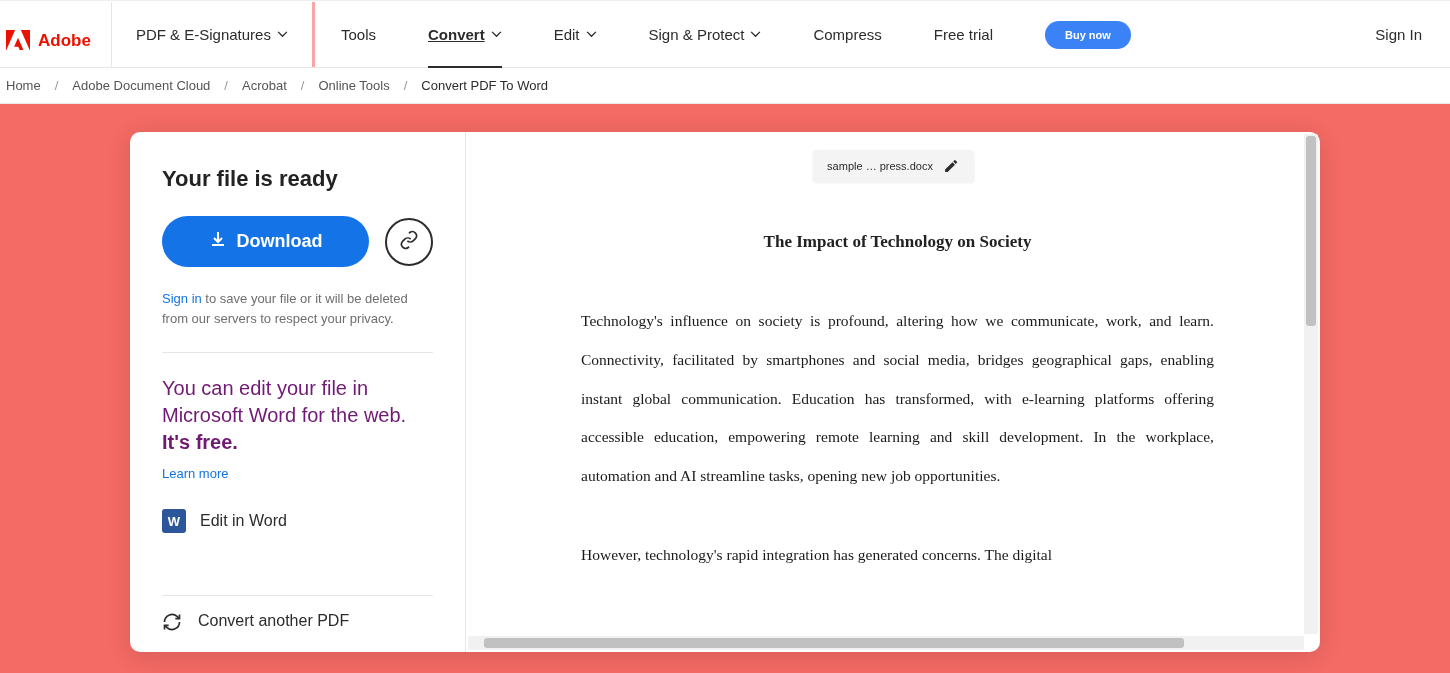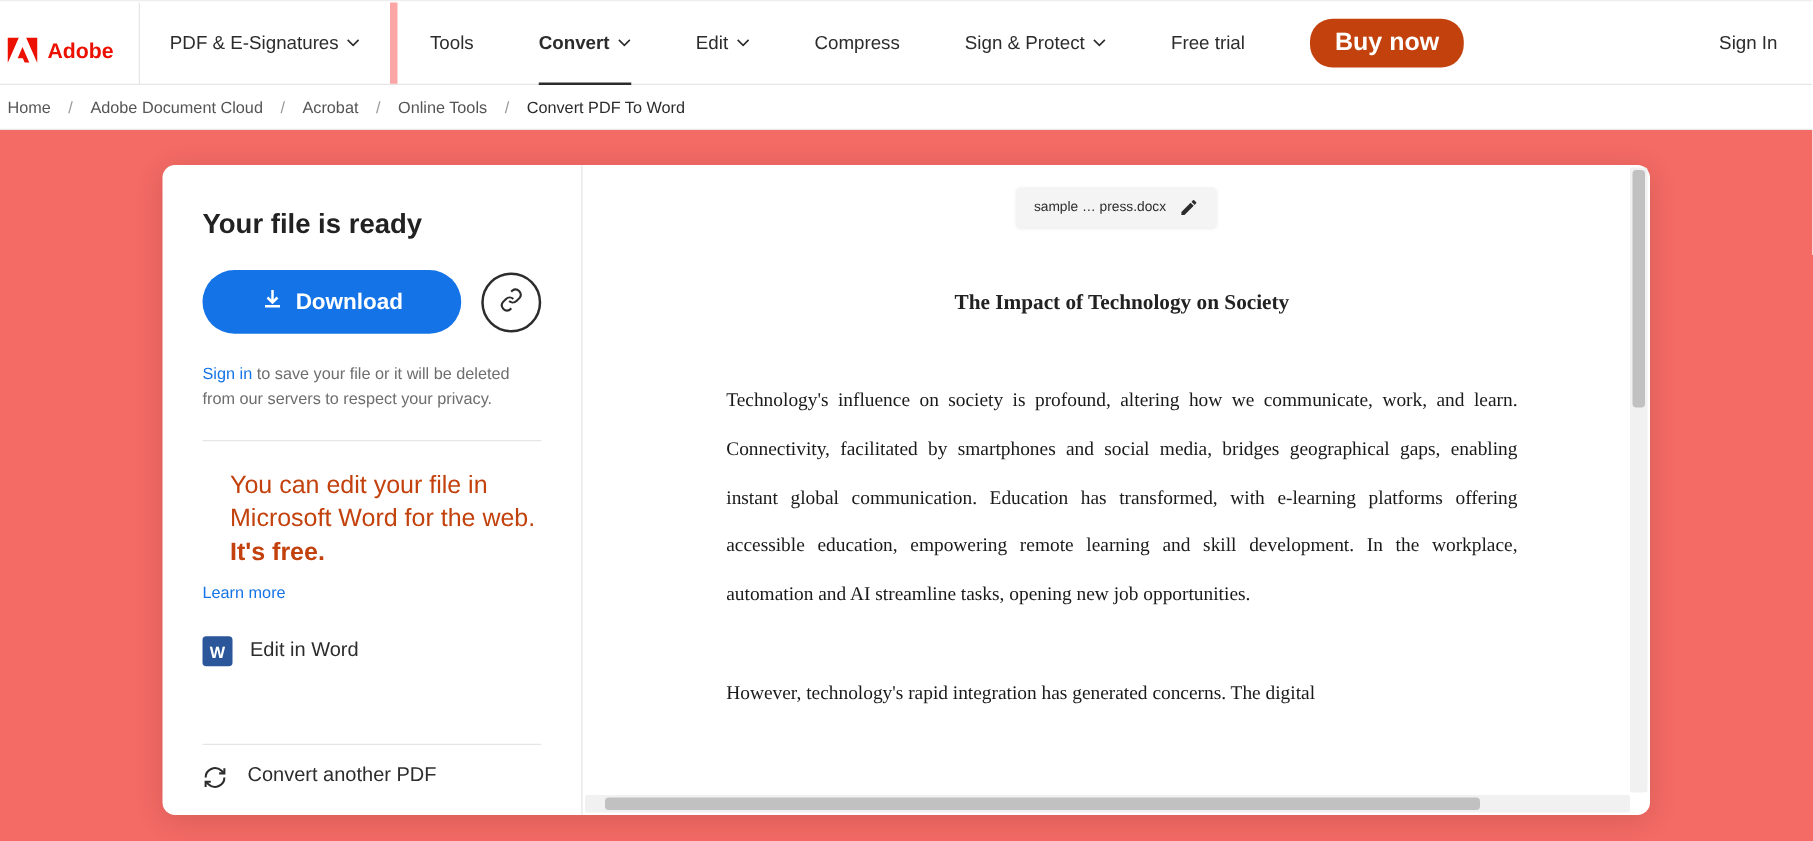--- a/index.html
+++ b/index.html
@@ -3,45 +3,45 @@
 <meta charset="utf-8">
 <style>
   * { margin: 0; padding: 0; box-sizing: border-box; }
   body { font-family: "Segoe UI", -apple-system, Arial, sans-serif; background: #fff; color: #222; width: 1450px; }
   .topbar { height: 2px; background:#fff; border-top:1px solid #eee;}
   header { display:flex; align-items:stretch; height: 66px; border-bottom:1px solid #e6e6e6; }
   .logo-cell { display:flex; align-items:center; gap:8px; padding:12px 20px 0 6px; border-right:1px solid #e6e6e6; }
   .logo-mark { width:24px; height:22px; }
   .logo-mark svg { display:block; }
   .logo-text { color:#eb1000; font-weight:700; font-size:17px; }
-  .nav-cell { display:flex; align-items:center; padding:0 24px; border-right:6px solid #fca5a5; font-size:15px; color:#2c2c2c; cursor:pointer; gap:6px; }
+  .nav-cell { display:flex; align-items:center; padding:0 24px; border-right:3px solid #fca5a5; font-size:15px; color:#2c2c2c; cursor:pointer; gap:6px; }
   .nav { display:flex; align-items:center; gap:52px; padding:0 26px; flex:1; }
   .nav a { display:flex; align-items:center; gap:6px; font-size:15px; color:#2c2c2c; text-decoration:none; cursor:pointer; height:100%; }
-  .nav a.active { position:relative; font-weight:600; }
+  .nav a.active { position:relative; font-weight:600;text-decoration:underline; }
   .nav a.active::after { content:""; position:absolute; left:0; right:0; bottom:-1px; height:2px; background:#2c2c2c; }
   .chev { display:inline-block; }
   .chev svg { display:block; }
-  .buy { background:#c2410c; color:#fff; border:none; border-radius:18px; padding:8px 20px; font-size:20px; font-weight:600; cursor:pointer; }
+  .buy { background:#3b82f6; color:#fff; border:none; border-radius:18px; padding:8px 20px; font-size:11px; font-weight:600; cursor:pointer; }
   .signin { padding:0 28px; display:flex; align-items:center; font-size:15px; color:#2c2c2c; cursor:pointer; }
   .crumbs { display:flex; align-items:center; gap:14px; padding:10px 6px 10px 6px; font-size:13px; color:#555; border-bottom:1px solid #eaeaea; }
   .crumbs a { color:#555; text-decoration:none; cursor:pointer; }
   .crumbs .sep { color:#999; }
   .crumbs .current { color:#2c2c2c; }
 
   .stage { background:#f46a64; padding:28px 0 0 0; display:flex; justify-content:center; height: 573px; overflow:hidden; }
   .card { background:#fff; border-radius:10px; width:1190px; height:520px; display:flex; box-shadow:0 4px 24px rgba(0,0,0,.12); position:relative; }
   .left { width:336px; border-right:1px solid #e6e6e6; padding:34px 32px 20px 32px; display:flex; flex-direction:column; }
   .ready { font-size:22px; font-weight:700; }
   .dlrow { display:flex; align-items:center; gap:16px; margin-top:24px; }
   .dlbtn { flex:1; display:flex; align-items:center; justify-content:center; gap:10px; background:#1473e6; color:#fff; border:none; border-radius:26px; padding:14px 0; font-size:18px; font-weight:700; cursor:pointer; }
   .linkbtn { width:48px; height:48px; border-radius:50%; border:2px solid #2c2c2c; background:#fff; display:flex; align-items:center; justify-content:center; cursor:pointer; }
   .note { font-size:13px; color:#6e6e6e; margin-top:22px; line-height:1.5; }
   .note .sl { color:#1473e6; cursor:pointer; }
   .hr { height:1px; background:#e6e6e6; margin:24px 0 22px; }
-  .editmsg { font-size:20px; color:#c2410c; line-height:1.35;margin-left:22px; }
+  .editmsg { font-size:20px; color:#701a75; line-height:1.35; }
   .editmsg .bold { font-weight:700; }
   .learn { color:#1473e6; font-size:13px; margin-top:10px; display:inline-block; cursor:pointer; }
   .wordrow { display:flex; align-items:center; gap:14px; margin-top:28px; cursor:pointer; }
   .wicon { width:24px; height:24px; background:#2b579a; border-radius:3px; display:flex; align-items:center; justify-content:center; color:#fff; font-weight:700; font-size:13px; font-family:Arial; }
   .wordrow span.lbl { font-size:16px; color:#2c2c2c; }
   .spacer { flex:1; }
   .hr2 { height:1px; background:#e6e6e6; margin-bottom:16px; }
   .convrow { display:flex; align-items:flex-start; gap:16px; cursor:pointer; }
   .convrow .ic { width:20px; height:20px; }
   .convrow span.lbl { font-size:16px; color:#2c2c2c; }
@@ -94,30 +94,30 @@
     </a>
     <a>
       <span>Edit</span>
       <span class="chev">
           <svg width="11" height="7" viewBox="0 0 12 8">
             <path d="M1 1l5 5 5-5" fill="none" stroke="#2c2c2c" stroke-width="1.5"></path>
           </svg>
         </span>
     </a>
     <a>
-        <span>Compress</span>
-      </a>
-    <a>
       <span>Sign &amp; Protect</span>
       <span class="chev">
           <svg width="11" height="7" viewBox="0 0 12 8">
             <path d="M1 1l5 5 5-5" fill="none" stroke="#2c2c2c" stroke-width="1.5"></path>
           </svg>
         </span>
     </a>
+    <a>
+        <span>Compress</span>
+      </a>
     <a>
         <span>Free trial</span>
       </a>
     <button class="buy">Buy now</button>
   </nav>
   <div class="signin">Sign In</div>
 </header>
 
 <div class="crumbs">
   <a>Home</a>

